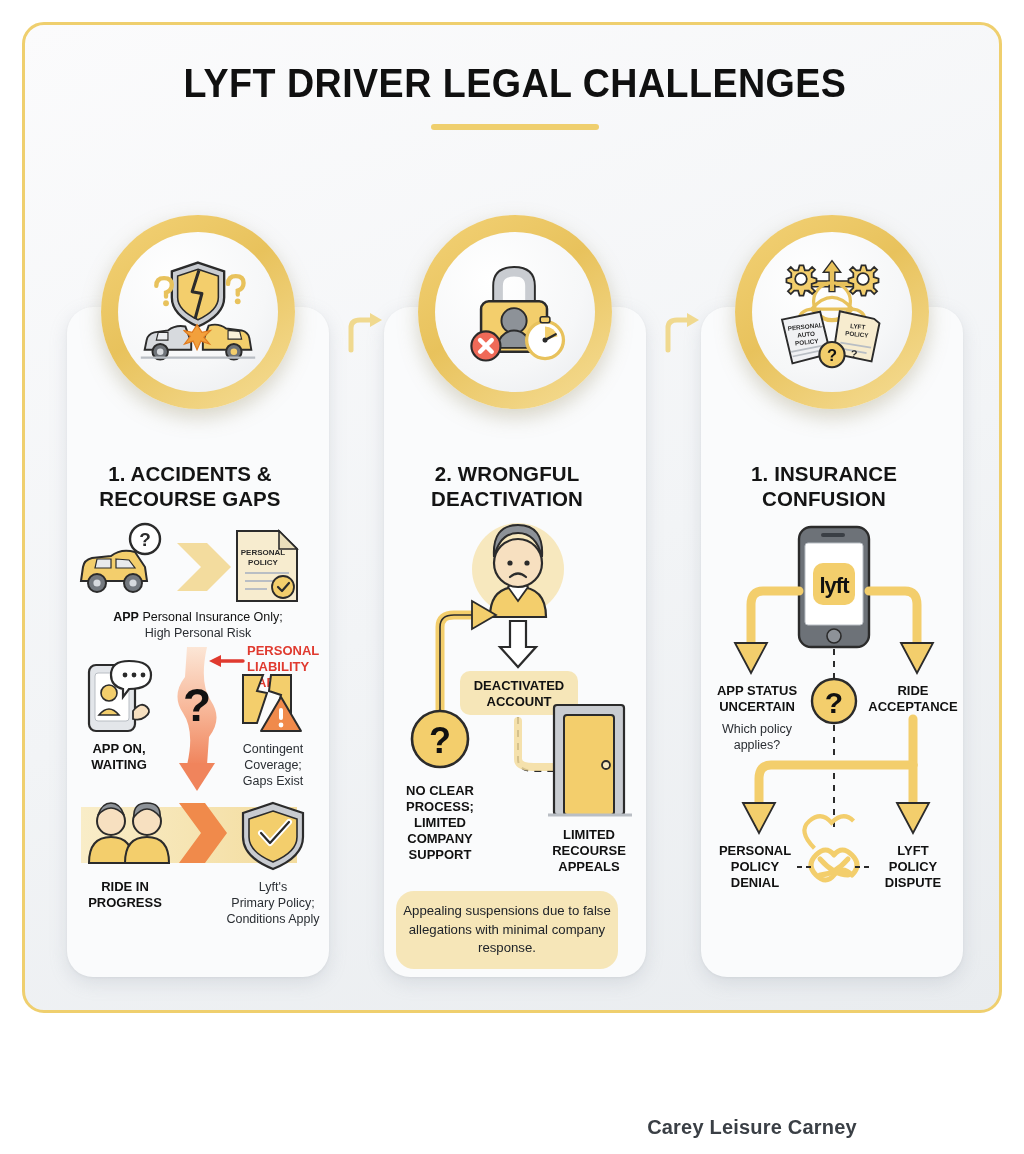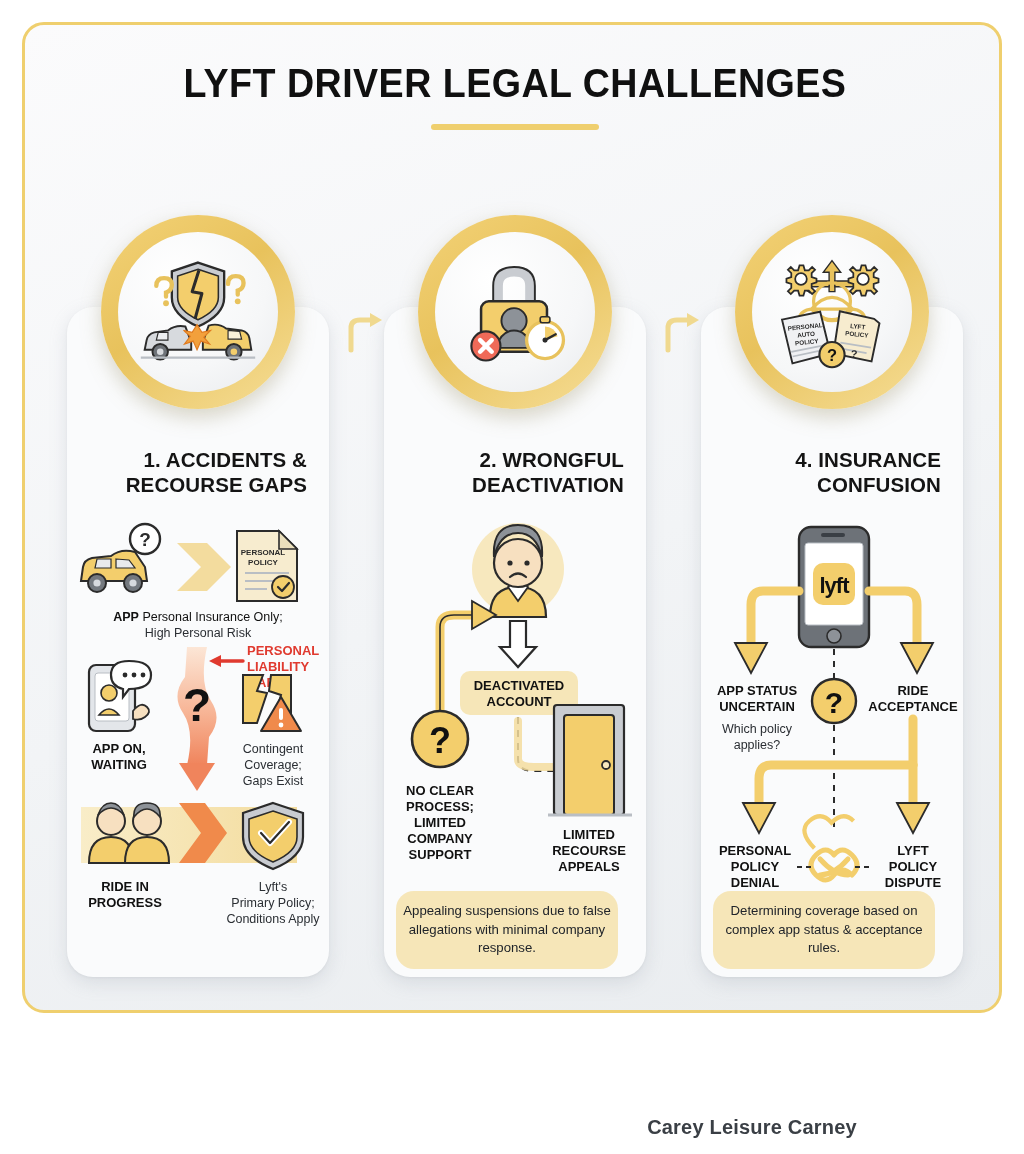--- a/index.html
+++ b/index.html
@@ -57,21 +57,21 @@
   }
   .badge-inner {
     width:160px; height:160px; border-radius:50%;
     background: radial-gradient(circle at 36% 30%,#ffffff 0%,#f6f7f8 60%,#e8eaed 100%);
     display:flex; align-items:center; justify-content:center;
     overflow:hidden;
   }
   .badge-inner svg { width:126px; height:126px; display:block; }
 
   .col-head {
-    position:absolute; left:14px; top:232px; width:234px; text-align:right;
+    position:absolute; left:14px; top:246px; width:234px; text-align:center;
     font-size:20.5px; font-weight:800; line-height:1.22; color:#141414;
     letter-spacing:.1px;
   }
 
   .flow { position:absolute; left:8px; top:300px; width:262px; height:470px; }
   .flow svg { display:block; }
 
   
   .connector { position:absolute; top:95px; width:46px; height:46px; z-index:4; }
   .connector.k1 { left: 318px; }
@@ -404,21 +404,21 @@
                 <text x="86" y="112" style="font:800 11px 'Liberation Sans',sans-serif" fill="#2b2b2b">?</text>
               </g>
 
               <circle cx="65" cy="109" r="13" fill="#F3CE6C" stroke="#2b2b2b" stroke-width="2.2"></circle>
               <text x="65" y="116" text-anchor="middle" style="font:800 17px 'Liberation Sans',sans-serif" fill="#111">?</text>
             </svg>
           </div>
         </div>
 
         <div class="col-head">
-          <span>4. INSURANCE</span><br>
+          <span>1. INSURANCE</span><br>
           <span>CONFUSION</span>
         </div>
 
         <div class="flow">
           <svg viewBox="0 0 262 470" width="262" height="470">
 
             <g>
               <rect x="98" y="12" width="70" height="120" rx="12" fill="#6d7278" stroke="#2b2b2b" stroke-width="2.4"></rect>
               <rect x="104" y="28" width="58" height="82" rx="3" fill="#fff" stroke="#B9BEC4" stroke-width="1"></rect>
               <rect x="120" y="18" width="24" height="4" rx="2" fill="#3a3f45"></rect>
@@ -470,21 +470,20 @@
 
             <text class="lbl-cap" x="54" y="340" text-anchor="middle">PERSONAL</text>
             <text class="lbl-cap" x="54" y="356" text-anchor="middle">POLICY</text>
             <text class="lbl-cap" x="54" y="372" text-anchor="middle">DENIAL</text>
             <text class="lbl-cap" x="212" y="340" text-anchor="middle">LYFT</text>
             <text class="lbl-cap" x="212" y="356" text-anchor="middle">POLICY</text>
             <text class="lbl-cap" x="212" y="372" text-anchor="middle">DISPUTE</text>
           </svg>
         </div>
 
-        <div class="caption" style="top:676px">Determining coverage based on complex app status &amp; acceptance rules.</div>
       </div>
 
     </div>
   </div>
 
   <div class="footer">
     <div class="footer-name">Carey Leisure Carney</div>
     <div class="footer-url">careyandleisure.com</div>
   </div>
 </div>

